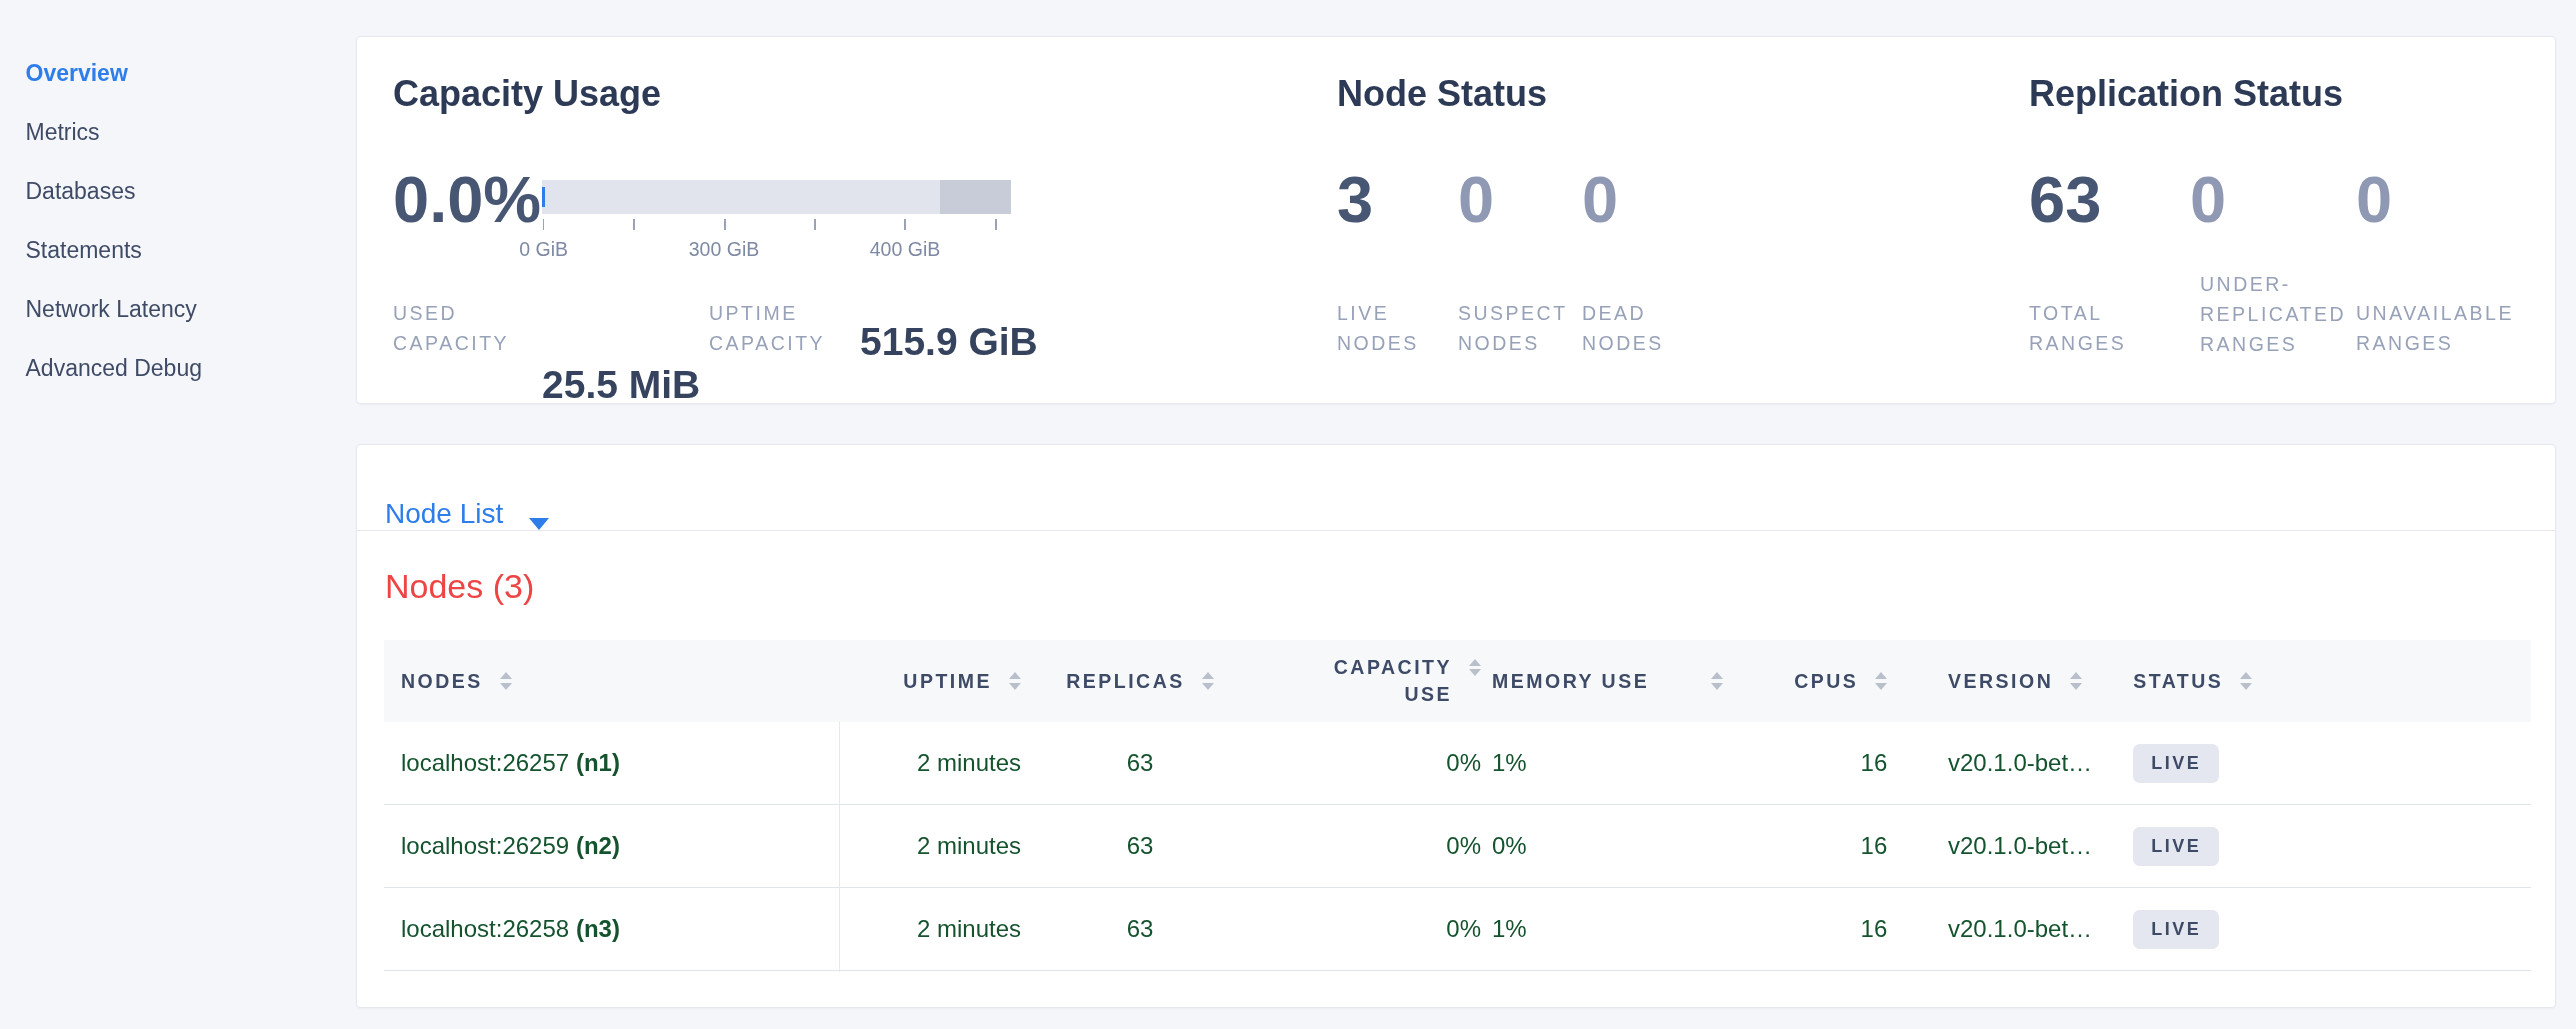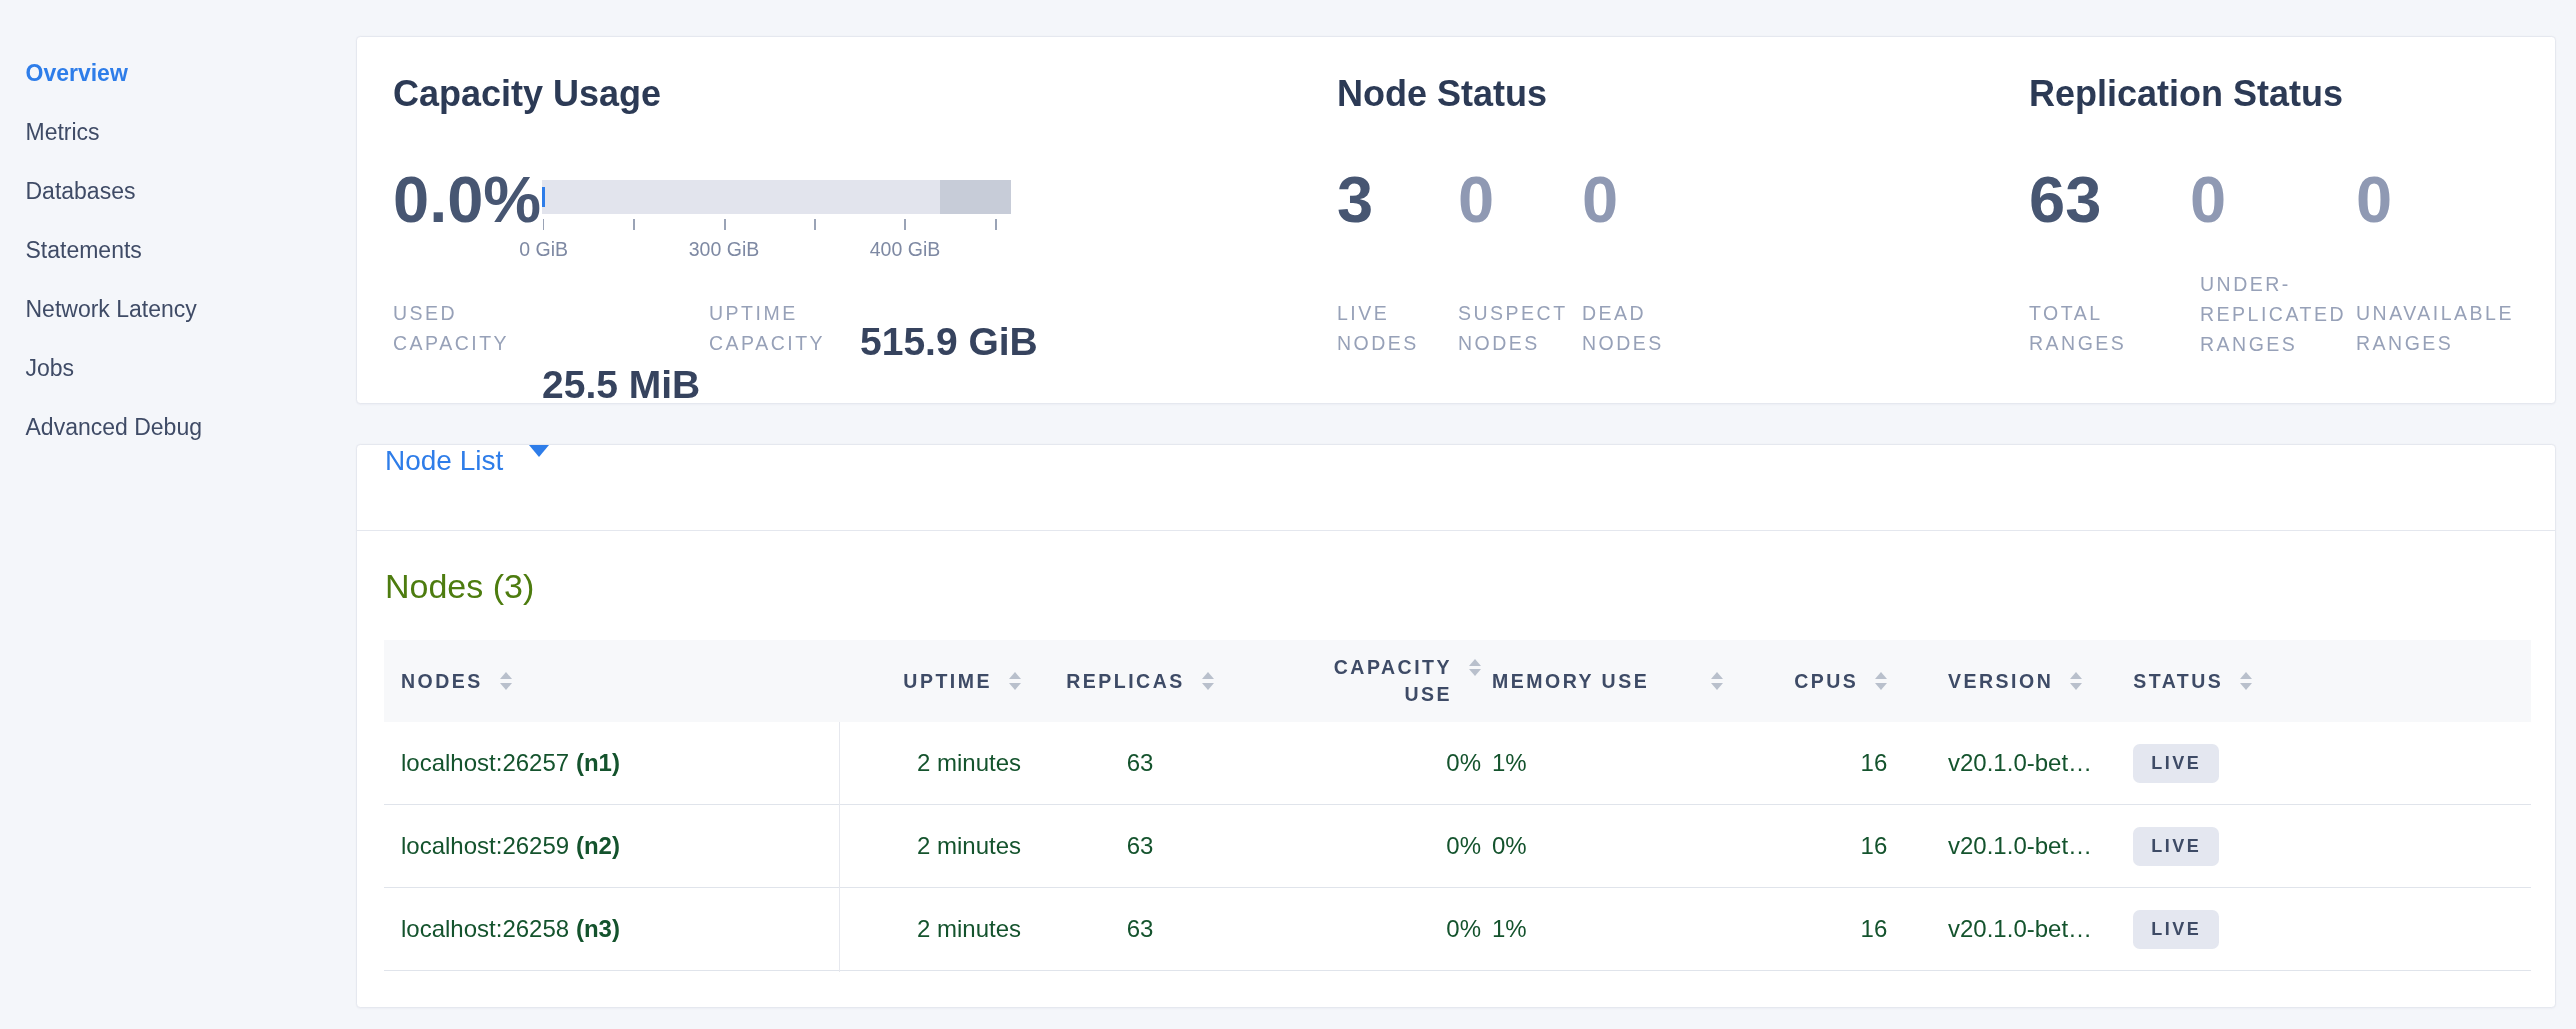--- a/index.html
+++ b/index.html
@@ -57,32 +57,32 @@
   .used-tick { position:absolute; left:0; top:6.8px; width:3.4px; height:20.4px; background:#2e7de9; }
   .axis-tick { position:absolute; top:39px; width:1.7px; height:11px; background:#9aa3b6; }
   .axis-label {
     position:absolute; top:58px; transform:translateX(-50%);
     font-size:19.5px; color:#7e89a3; white-space:nowrap;
   }
 
   
   .dropdown-row {
     height:86px; border-bottom:0.8px solid #e4e7ee;
-    display:flex; align-items:flex-start; padding-left:28px; cursor:pointer;
+    display:flex; align-items:flex-end; padding-left:28px; cursor:pointer;
   }
   .dropdown-label { font-size:28px; color:#2e7de9; }
   .caret-down {
     width:0; height:0; margin-left:25.5px;
     border-left:10.2px solid transparent; border-right:10.2px solid transparent;
     border-top:12.7px solid #2e7de9;
   }
 
   .nodes-heading {
     position:absolute; left:28px; top:123px;
-    font-size:34px; line-height:37px; color:#4d7c0f; font-weight:500;
+    font-size:34px; line-height:37px; color:#ef4444; font-weight:500;
   }
 
   
   .table { position:absolute; left:27px; top:195px; width:2147px; }
   .thead {
     display:flex; height:82px; background:#f7f8fa; align-items:center;
   }
   .tr { display:flex; height:83px; border-bottom:0.8px solid #e0e4eb; align-items:center; }
   .cell { display:flex; align-items:center; height:100%; }
   .c1 { width:455px; padding-left:17px; justify-content:flex-start; }
@@ -133,21 +133,20 @@
 
 <div class="page">
 
   <nav class="sidebar">
     <ul>
       <li class="active">Overview</li>
       <li>Metrics</li>
       <li>Databases</li>
       <li>Statements</li>
       <li>Network Latency</li>
-      <li>Jobs</li>
       <li>Advanced Debug</li>
     </ul>
   </nav>
 
   <section class="card card-top">
 
     <h2 class="panel-title" style="left:36px;">Capacity Usage</h2>
     <div class="bignum" style="left:36px;">0.0%</div>
 
     <div class="gauge">

